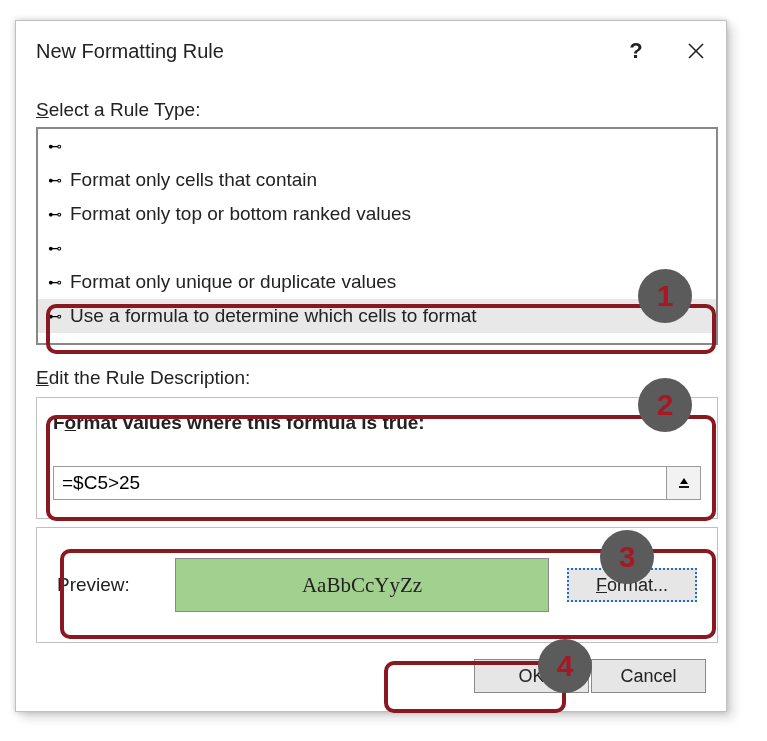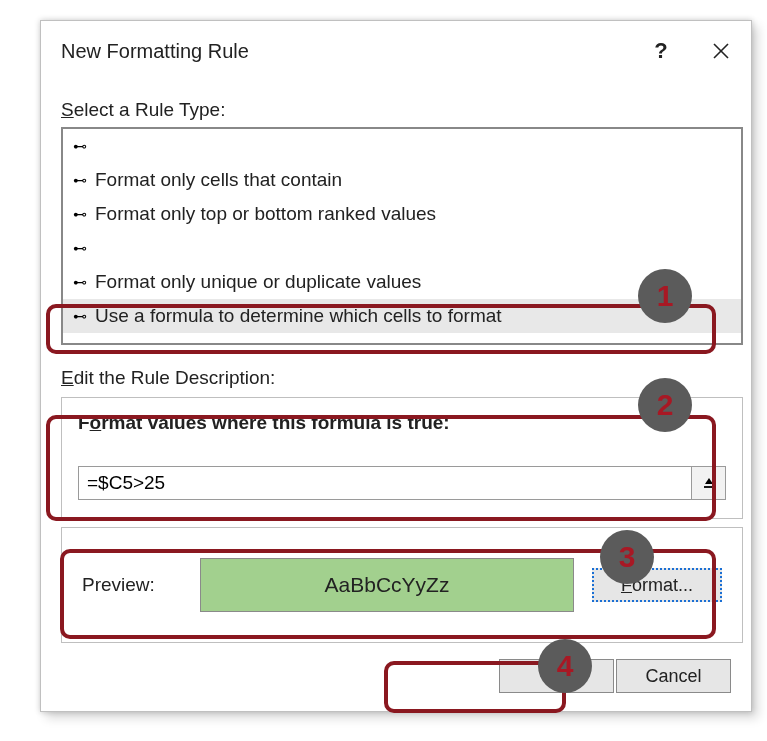--- a/index.html
+++ b/index.html
@@ -8,21 +8,21 @@
     padding: 0;
     font-family: "Segoe UI", Tahoma, sans-serif;
     background: #fff;
     width: 767px;
     height: 741px;
     position: relative;
     overflow: hidden;
   }
   .dialog {
     position: absolute;
-    left: 40px;
+    left: 15px;
     top: 20px;
     width: 712px;
     height: 692px;
     background: #fff;
     border: 1px solid #c0c0c0;
     box-shadow: 0 0 6px rgba(0,0,0,0.2), 6px 6px 10px rgba(0,0,0,0.15);
   }
   .titlebar {
     display: flex;
     align-items: center;
@@ -128,20 +128,21 @@
   .preview-box {
     flex: 1;
     height: 54px;
     background: #a2d08e;
     border: 1px solid #8a8a8a;
     display: flex;
     align-items: center;
     justify-content: center;
     font-size: 21px;
     color: #222;
+    font-family: Liberation Serif, serif;
   }
   .format-btn {
     width: 130px;
     height: 34px;
     background: #e6e6e6;
     border: 2px dotted #1a6fd4;
     font-size: 18px;
     display: flex;
     align-items: center;
     justify-content: center;

